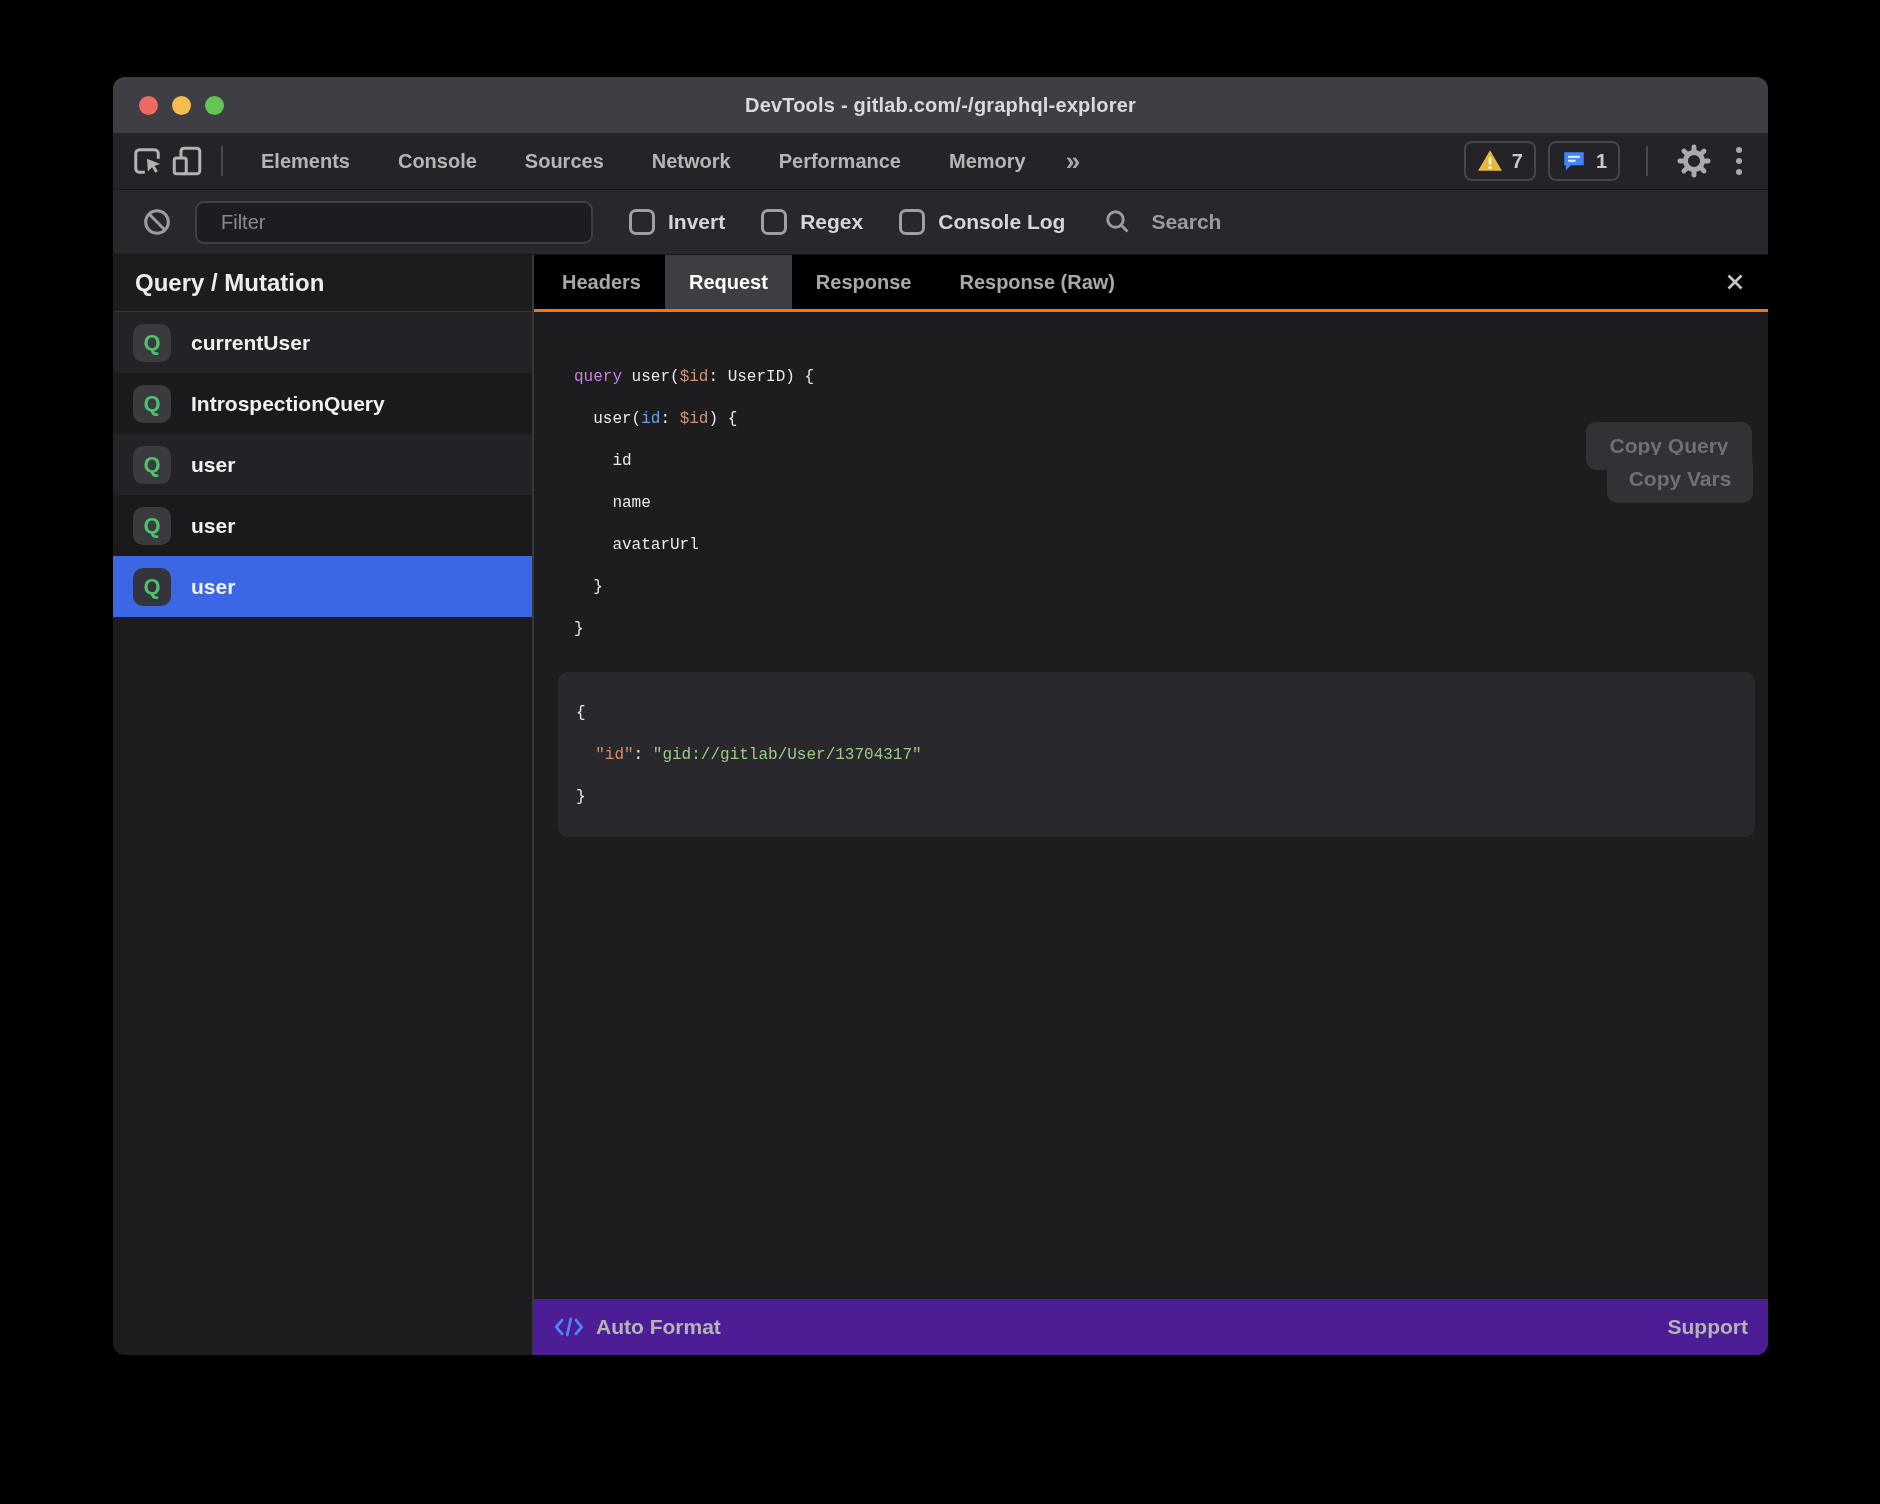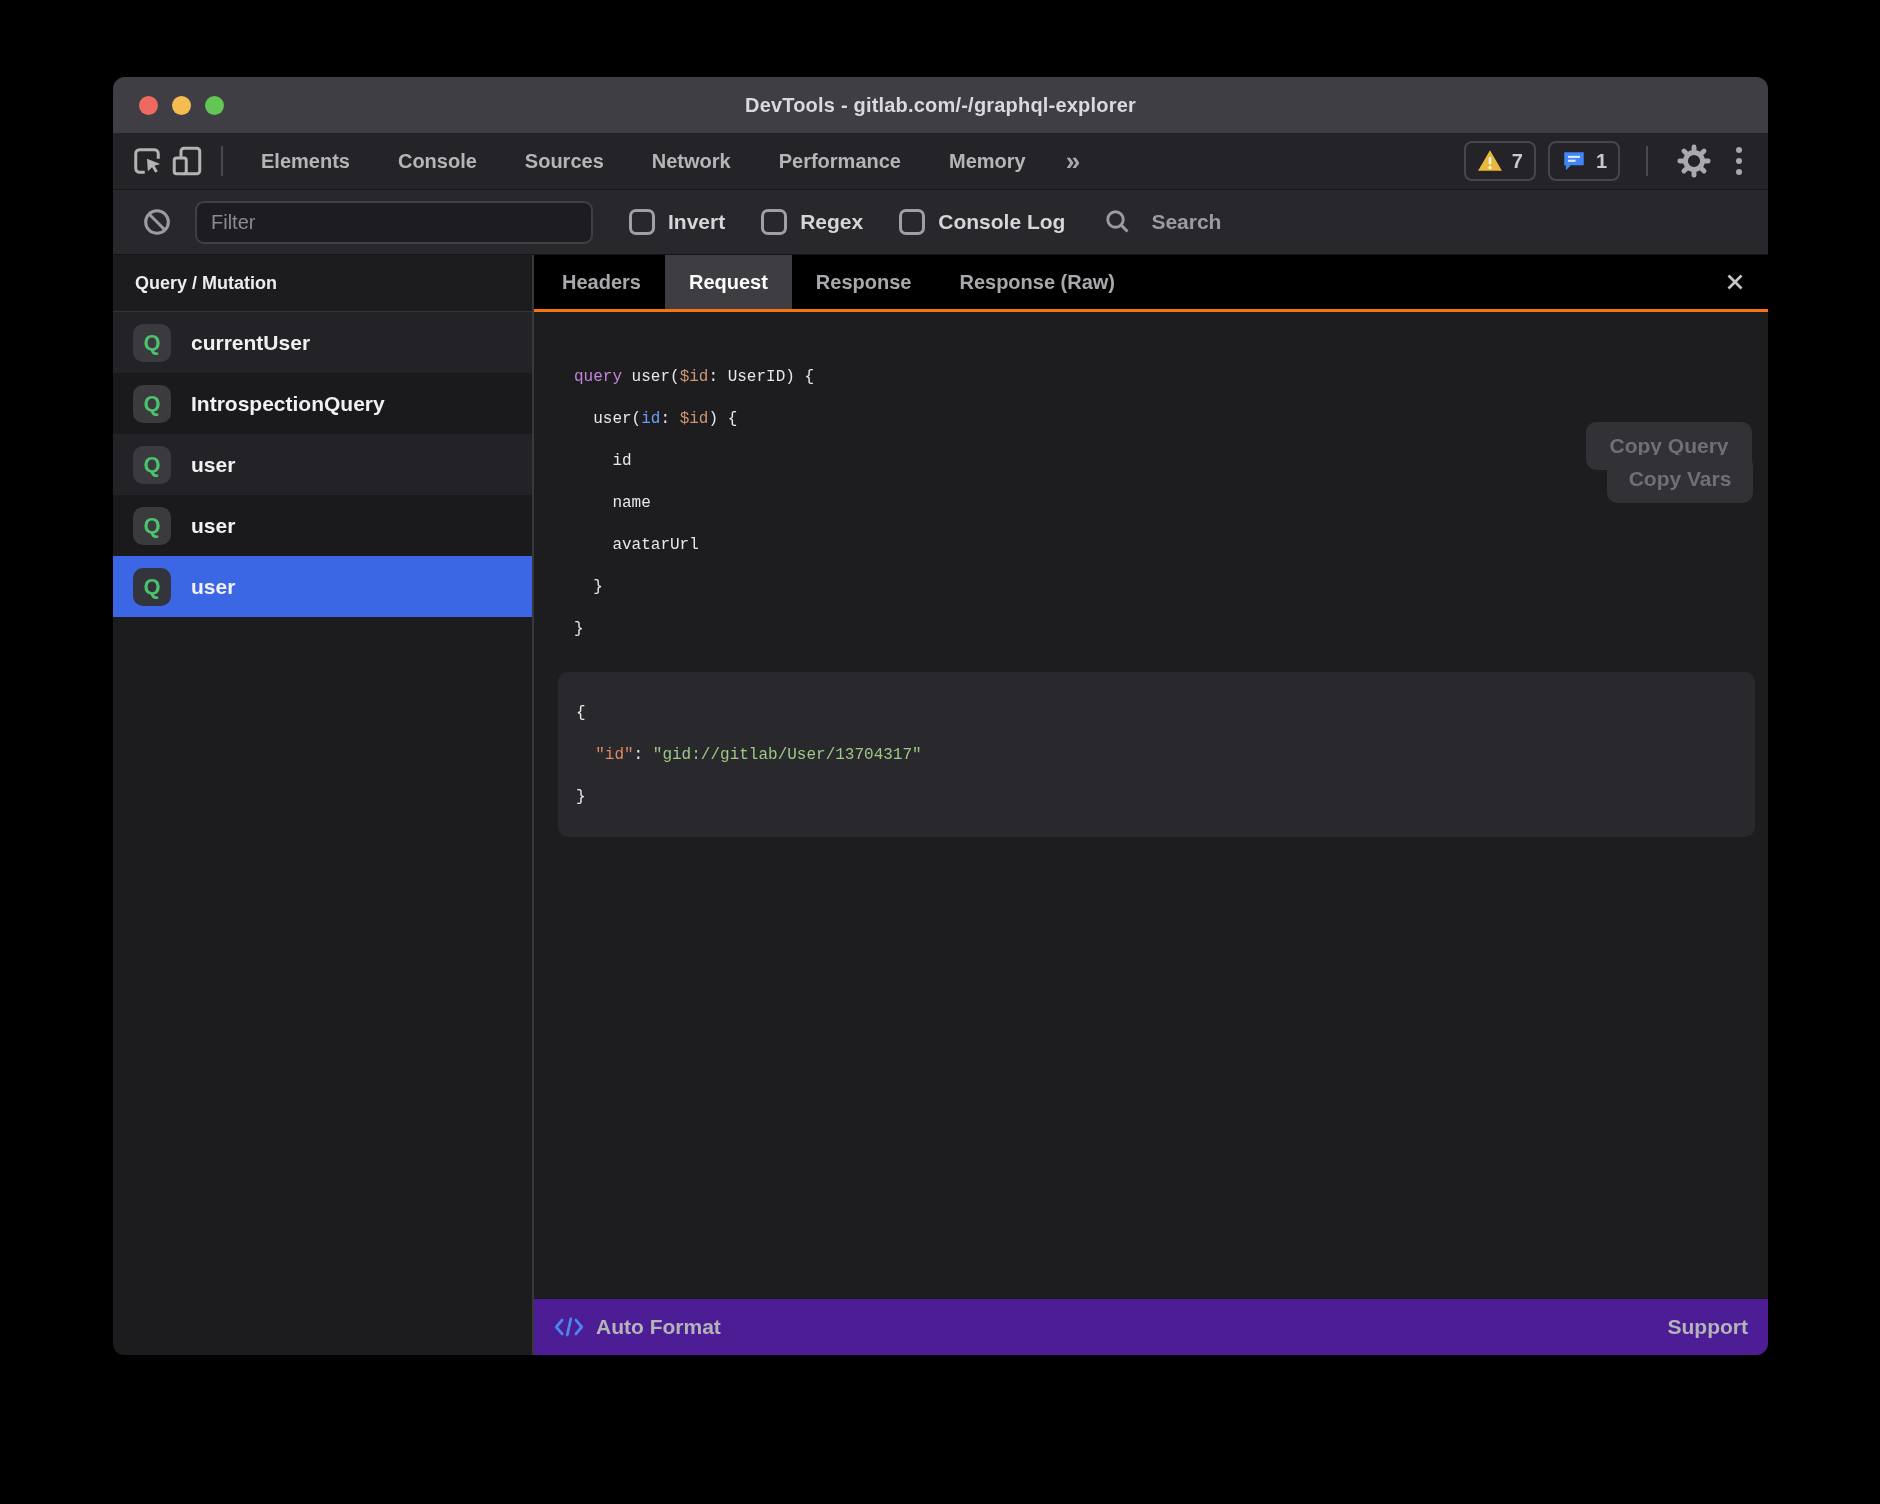--- a/index.html
+++ b/index.html
@@ -32,34 +32,34 @@
                border-radius:8px; height:40px; padding:0 11px; }
   .badge-count { color:#c9c9cc; font-size:20px; font-weight:600; }
   .dots { display:flex; flex-direction:column; gap:5px; padding:0 10px; }
   .dots i { width:6px; height:6px; border-radius:50%; background:#a9a9ad; }
 
   
   .filter-row { height:65px; background:#28282c; display:flex; align-items:center;
                 border-bottom:1px solid #161618; padding-left:24px; }
   .filter-input { width:398px; height:43px; margin-left:18px; background:#1d1d21;
                   border:2px solid #3f3f44; border-radius:9px; color:#e8e8ea;
-                  font-size:20px; font-family:"Liberation Sans",sans-serif; padding:0 14px; outline:none; }
+                  font-size:20px; font-family:"Liberation Sans",sans-serif; padding:0 24px; outline:none; }
   .filter-input::placeholder { color:#8b8b8f; }
   .check-group { display:flex; align-items:center; gap:13px; margin-left:36px; cursor:default; }
   .checkbox { width:26px; height:26px; border:3px solid #9fa0a3; border-radius:7px; background:transparent; }
   .check-label { color:#d6d6d8; font-size:21px; font-weight:700; white-space:nowrap; }
   .search-group { display:flex; align-items:center; gap:10px; margin-left:38px; }
   .search-label { color:#9c9ca0; font-size:21px; font-weight:700;margin-left:8px; }
 
   
   .content { position:absolute; top:178px; left:0; right:0; bottom:0; display:flex; }
   .sidebar { width:421px; background:#1c1c1f; border-right:2px solid #38383c; display:flex; flex-direction:column; }
   .sidebar-header { height:57px; display:flex; align-items:center; padding-left:22px;
                     border-bottom:1px solid #343438; }
-  .sidebar-header span { color:#ededef; font-size:18px; font-weight:700; }
+  .sidebar-header span { color:#ededef; font-size:24px; font-weight:700; }
   .query-row { height:61px; display:flex; align-items:center; gap:20px; padding-left:20px; cursor:default; }
   .query-row.shade-light { background:#232327; }
   .query-row.shade-dark { background:#1a1a1d; }
   .query-row.selected { background:#3b67e4; }
   .q-badge { width:38px; height:38px; border-radius:10px; background:#3a3a3f;
              display:flex; align-items:center; justify-content:center; flex:none; }
   .query-row.selected .q-badge { background:#34343c; }
   .q-badge span { color:#4cc26d; font-size:22px; font-weight:700; }
   .row-label { color:#f1f1f3; font-size:21px; font-weight:700; }
 

